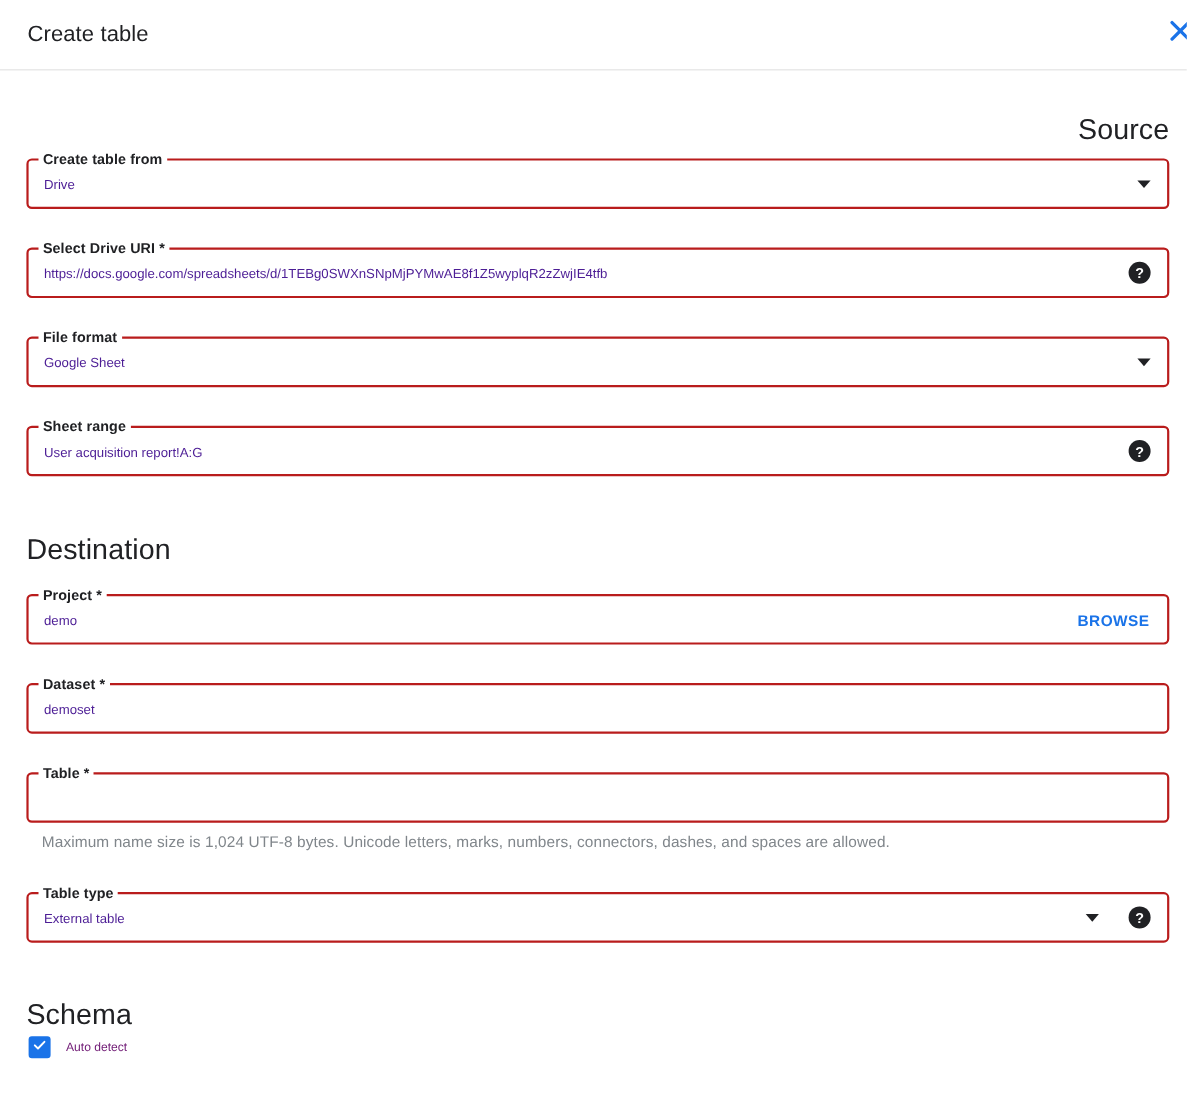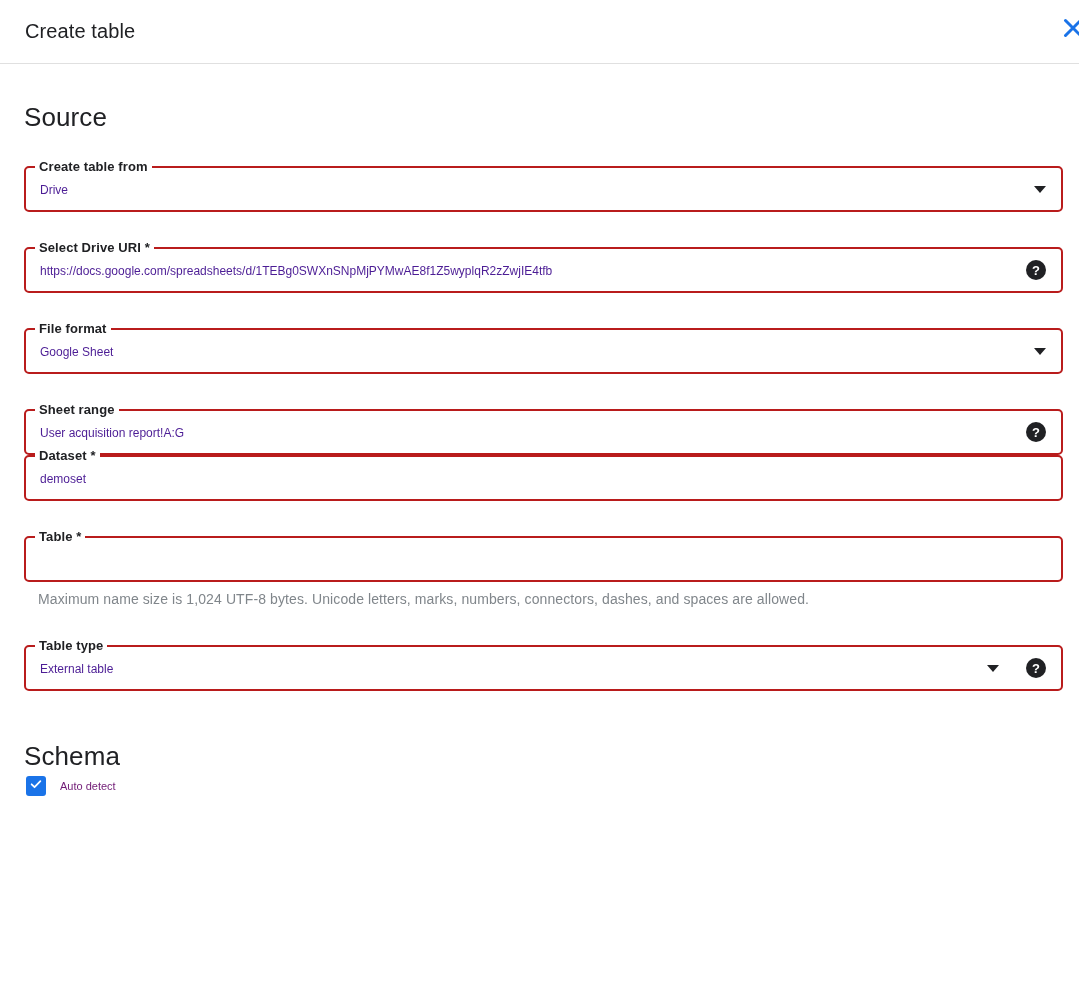--- a/index.html
+++ b/index.html
@@ -46,21 +46,21 @@
   
   .content {
     padding: 0 16px 0 24px;
   }
   .section-heading {
     font-size: 26px;
     font-weight: 500;
     color: #202124;
     letter-spacing: 0.1px;
   }
-  .heading-source { padding-top: 38px; margin-bottom: 33px; }
+  .heading-source { padding-top: 38px; margin-bottom: 11px; text-align: right; }
   .heading-destination { padding-top: 51px; margin-bottom: 25px; }
   .heading-schema { padding-top: 50px; margin-bottom: 4px; }
 
   
   .field {
     position: relative;
     height: 46px;
     border: 2px solid #b91c1c;
     border-radius: 5px;
     background: #fff;
@@ -208,21 +208,27 @@
     </div>
 
     <div class="field no-gap">
       <span class="field-label">Sheet range</span>
       <span class="field-value">User acquisition report!A:G</span>
       <span class="field-icons">
         <span class="help-icon">?</span>
       </span>
     </div>
 
-
+    <h2 class="section-heading heading-destination">Destination</h2>
+
+    <div class="field">
+      <span class="field-label">Project *</span>
+      <span class="field-value">demo</span>
+      <button class="browse-link">BROWSE</button>
+    </div>
 
     <div class="field">
       <span class="field-label">Dataset *</span>
       <span class="field-value">demoset</span>
     </div>
 
     <div class="field no-gap">
       <span class="field-label">Table *</span>
     </div>
     <div class="helper-text">Maximum name size is 1,024 UTF-8 bytes. Unicode letters, marks, numbers, connectors, dashes, and spaces are allowed.</div>

